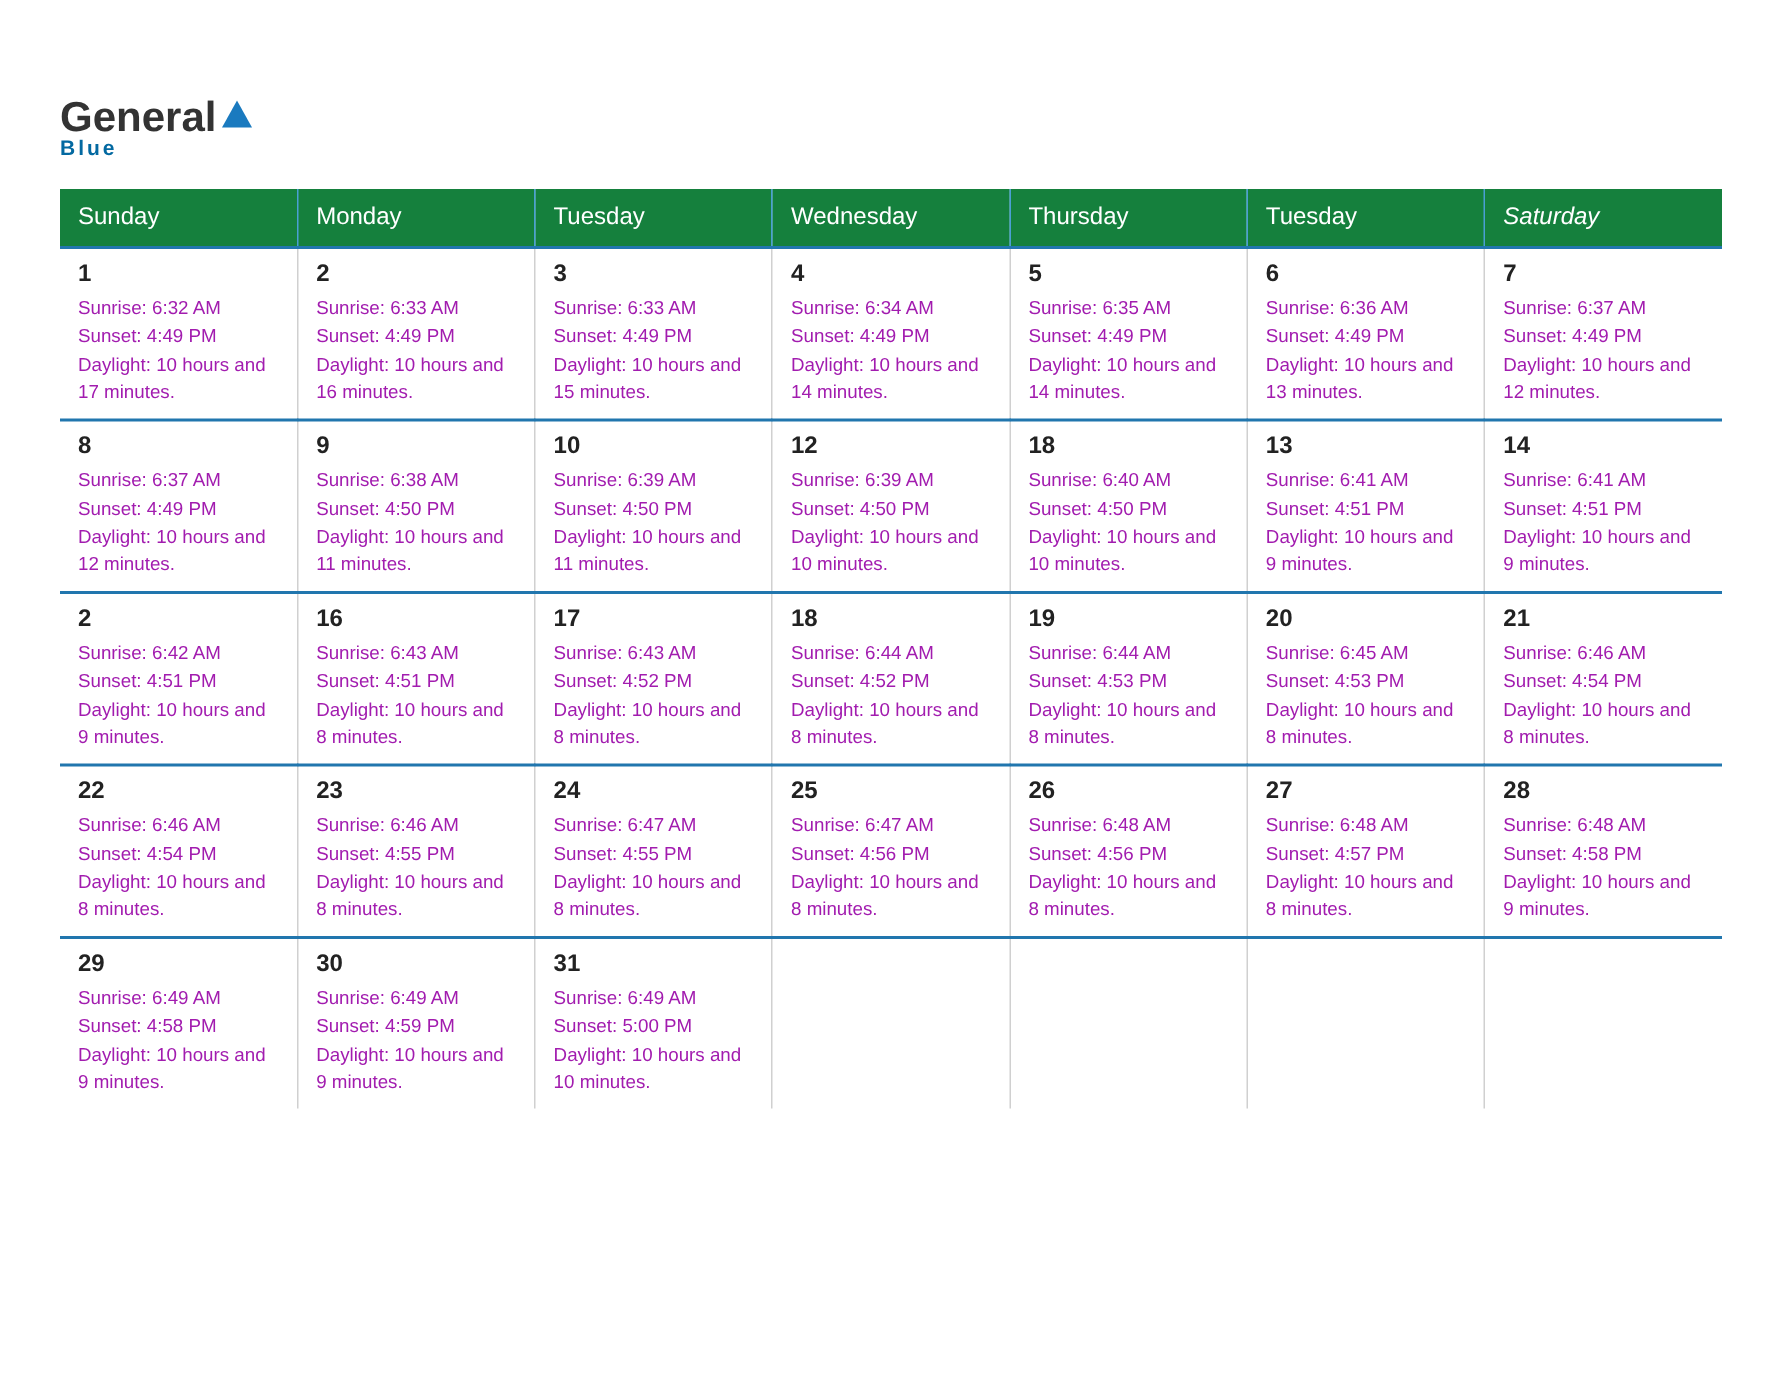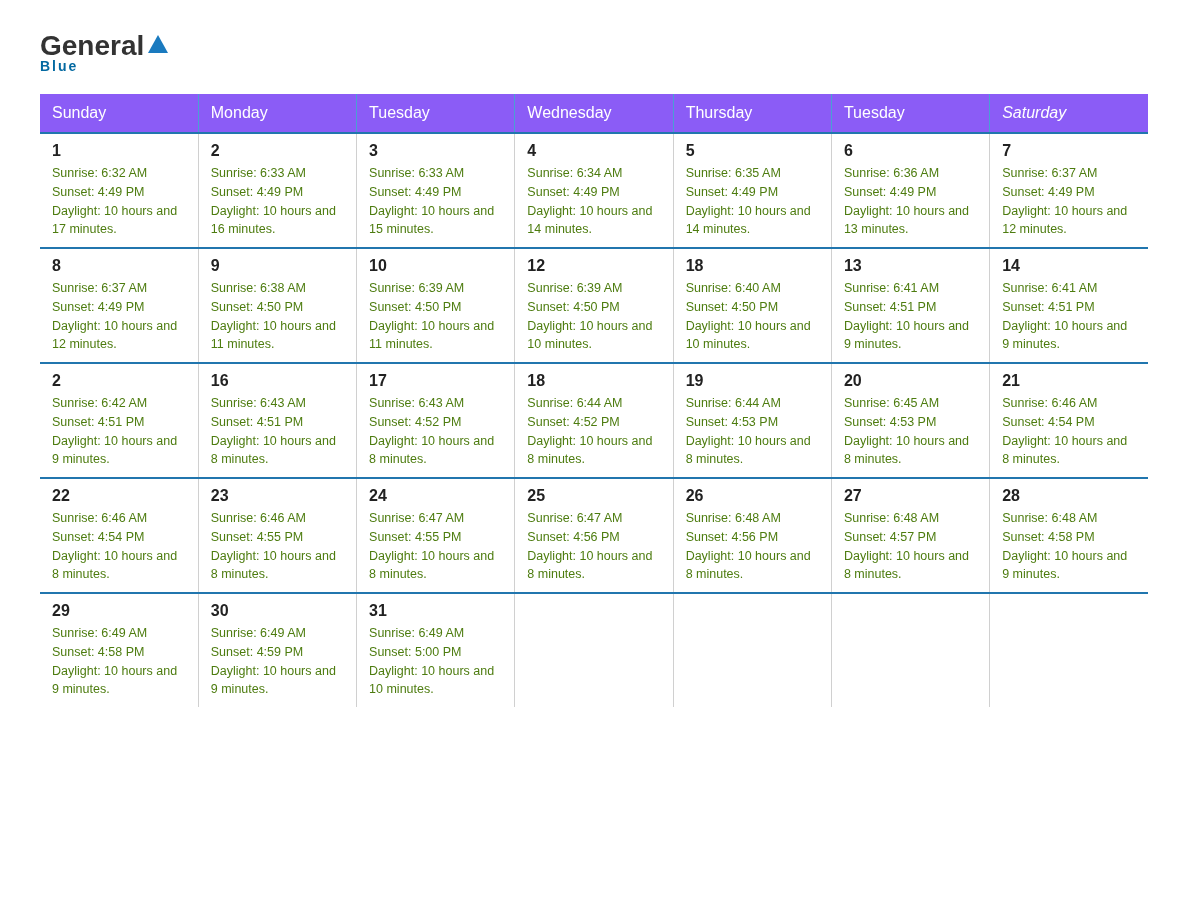--- a/index.html
+++ b/index.html
@@ -21,20 +21,21 @@
       flex-direction: column;
       align-items: flex-start;
     }
     .logo-text {
       font-size: 28px;
       font-weight: bold;
       color: #333;
       display: flex;
       align-items: center;
       gap: 2px;
+      margin-top: 32px;
     }
     .logo-general { color: #333; }
     .logo-triangle {
       width: 0;
       height: 0;
       border-left: 10px solid transparent;
       border-right: 10px solid transparent;
       border-bottom: 18px solid #1a7abf;
       display: inline-block;
       margin-left: 2px;
@@ -60,21 +61,21 @@
       font-size: 22px;
       color: #444;
       margin-top: 4px;
     }
     .calendar {
       width: 100%;
       border-collapse: collapse;
       margin-top: 10px;
     }
     .calendar thead tr {
-      background-color: #8b5cf6;
+      background-color: #15803d;
       margin-left: 12px;
     }
     .calendar thead th {
       color: #fff;
       font-size: 16px;
       font-weight: normal;
       padding: 10px 12px;
       text-align: left;
       border-right: 1px solid #4a9fd4;
     }
@@ -93,21 +94,21 @@
     }
     .calendar tbody td:last-child { border-right: none; }
     .day-number {
       font-size: 16px;
       font-weight: bold;
       color: #222;
       margin-bottom: 4px;
     }
     .day-info {
       font-size: 12.5px;
-      color: #4d7c0f;
+      color: #a21caf;
       line-height: 1.5;
     }
     .empty-cell { background: #fff; }
   </style>
 </head>
 <body>
 
 <div class="header">
   <div class="logo">
     <div class="logo-text">

